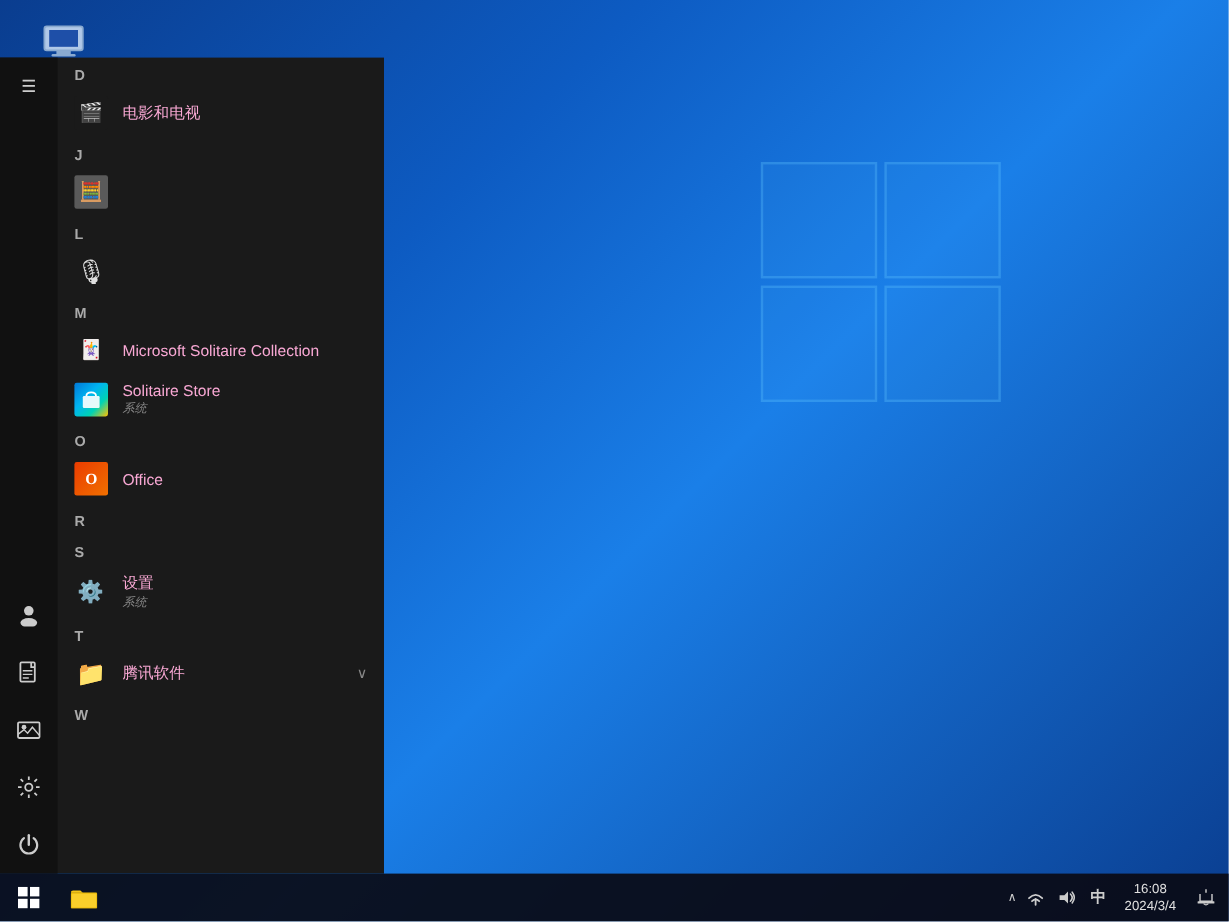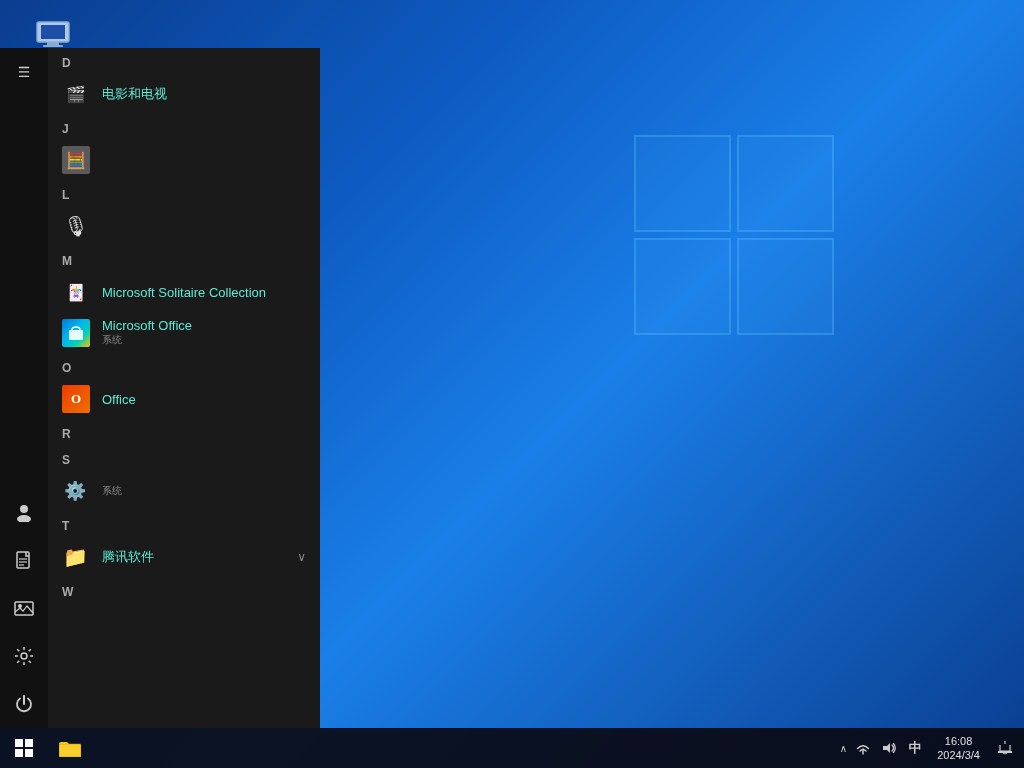--- a/index.html
+++ b/index.html
@@ -89,22 +89,22 @@
       justify-content: center;
       flex-shrink: 0;
       font-size: 18px;
     }
 
     .app-text {
       display: flex;
       flex-direction: column;
       flex: 1;
     }
-    .app-name { font-size: 13px; color: #5eead4; }
-    .app-subtitle { font-size: 10px; color: #888; }
+    .app-name { font-size: 13px; color: #f9a8d4; }
+    .app-subtitle { font-size: 10px; color: #888; font-style: italic; }
 
     .app-item-expand {
       margin-left: auto;
       color: #888;
       font-size: 12px;
     }
 
     
     #taskbar {
       position: absolute;
@@ -340,41 +340,42 @@
         </div>
       </div>
       <div class="app-item">
         <div class="app-icon" style="width:28px;height:28px;border-radius:2px;background:linear-gradient(135deg,#0078d7 0%,#00b4f1 40%,#00d2b4 70%,#ffc000 100%);display:flex;align-items:center;justify-content:center;">
           <svg width="16" height="16" viewBox="0 0 16 16">
             <rect x="1" y="5" width="14" height="10" rx="1" fill="white" opacity="0.9"></rect>
             <path d="M4 5 Q4 2 8 2 Q12 2 12 5" fill="none" stroke="white" stroke-width="1.5"></path>
           </svg>
         </div>
         <div class="app-text">
-          <span class="app-name">Microsoft Office</span>
+          <span class="app-name">Solitaire Store</span>
           <span class="app-subtitle">系统</span>
         </div>
       </div>
 
       <div class="section-header">O</div>
       <div class="app-item">
         <div class="app-icon office-icon" style="background:linear-gradient(135deg,#eb3c00,#f07000);border-radius:2px;width:28px;height:28px;display:flex;align-items:center;justify-content:center;color:white;font-weight:bold;font-size:13px;font-family:serif;">
           O
         </div>
         <div class="app-text">
           <span class="app-name">Office</span>
         </div>
       </div>
 
       <div class="section-header">R</div>
 
       <div class="section-header">S</div>
       <div class="app-item">
         <div class="app-icon" style="font-size:18px;">⚙️</div>
         <div class="app-text">
+          <span class="app-name">设置</span>
           <span class="app-subtitle">系统</span>
         </div>
       </div>
 
       <div class="section-header">T</div>
       <div class="app-item">
         <div class="app-icon" style="font-size:20px; color:#f5c518;">📁</div>
         <div class="app-text">
           <span class="app-name">腾讯软件</span>
         </div>

